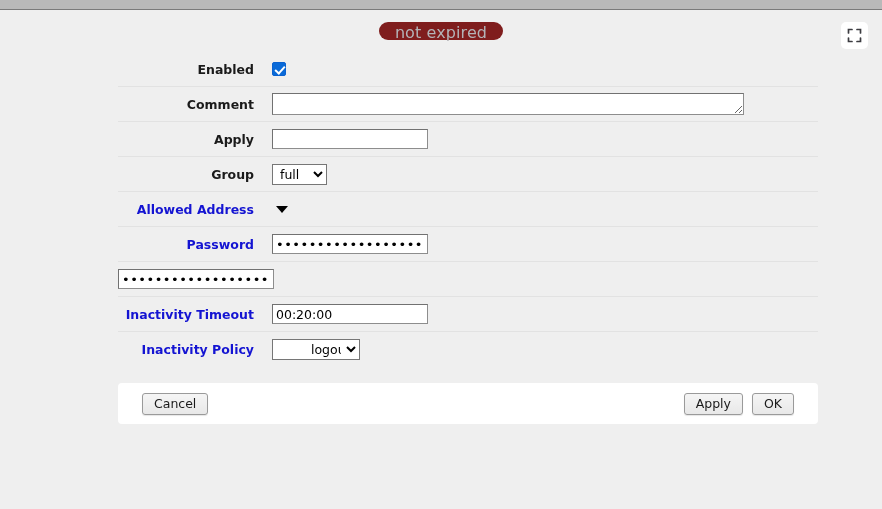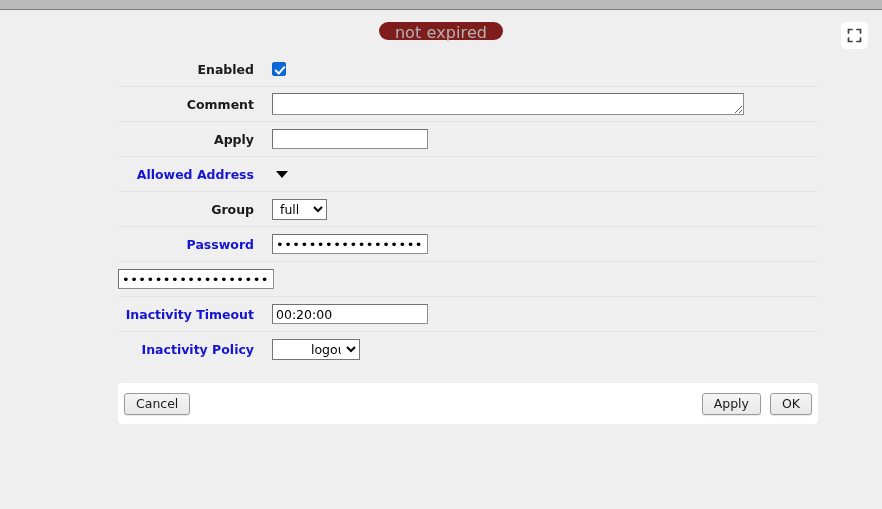--- a/index.html
+++ b/index.html
@@ -184,21 +184,21 @@
     position: absolute;
     left: 118px;
     top: 383px;
     width: 700px;
     height: 41px;
     background: #ffffff;
     border-radius: 4px;
     display: flex;
     align-items: center;
     box-sizing: border-box;
-    padding: 0 6px;
+    padding: 0 24px;
   }
   .btn {
     font-family: "DejaVu Sans", "Liberation Sans", sans-serif;
     font-size: 12.5px;
     color: #1a1a1a;
     background: linear-gradient(to bottom, #f5f5f5 0%, #e8e8e8 100%);
     border: 1px solid #9a9a9a;
     border-radius: 3px;
     height: 22px;
     padding: 0 11px;
@@ -246,30 +246,30 @@
   </div>
 
   <div class="row">
     <div class="label dark">Apply</div>
     <div class="field">
       <input type="text" class="txt name" style="">
     </div>
   </div>
 
   <div class="row">
+    <div class="label dark">Group</div>
+    <div class="field">
+      <select class="sel group"><option value="full">full</option><option value="read">read</option><option value="write">write</option></select>
+    </div>
+  </div>
+
+  <div class="row">
     <div class="label blue">Allowed Address</div>
     <div class="field">
       <span class="caret"></span>
-    </div>
-  </div>
-
-  <div class="row">
-    <div class="label dark">Group</div>
-    <div class="field">
-      <select class="sel group"><option value="full">full</option><option value="read">read</option><option value="write">write</option></select>
     </div>
   </div>
 
   <div class="row">
     <div class="label blue">Password</div>
     <div class="field">
       <input type="text" class="txt pass" value="••••••••••••••••••" style="">
     </div>
   </div>
 

